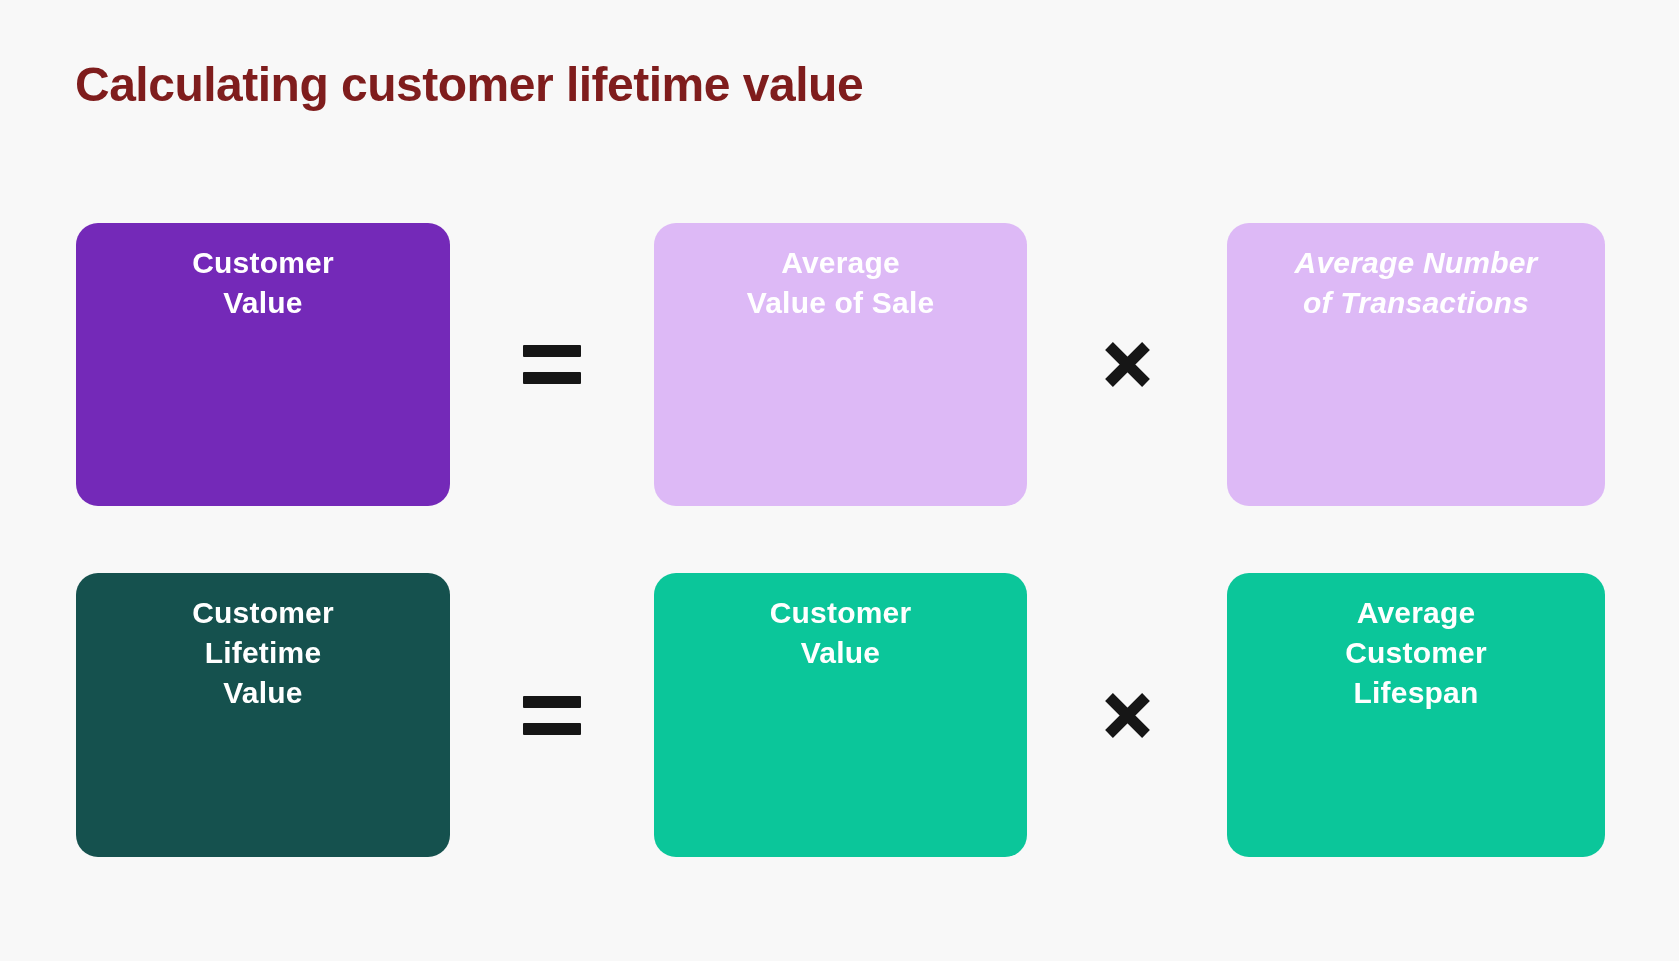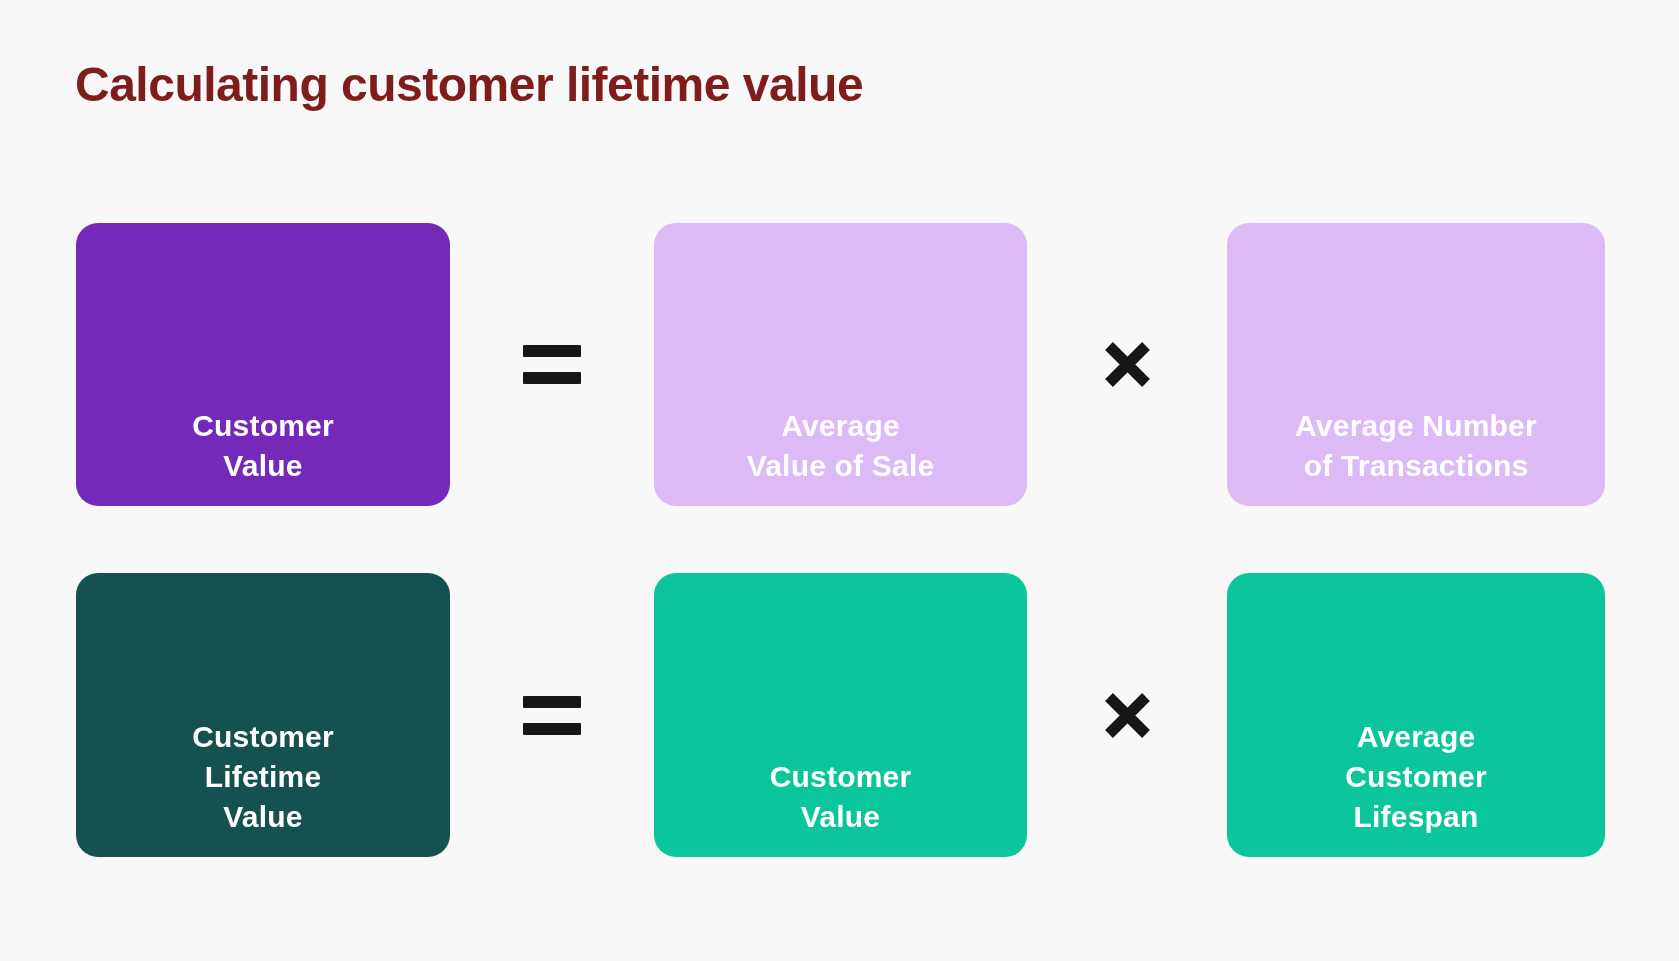--- a/index.html
+++ b/index.html
@@ -29,21 +29,21 @@
     left: 76px;
     top: 223px;
     display: grid;
     grid-template-columns: 374px 204px 373px 200px 378px;
     grid-template-rows: 283px 284px;
     row-gap: 67px;
   }
   .box {
     border-radius: 22px;
     display: flex;
-    align-items: flex-end;
+    align-items: flex-start;
     justify-content: center;
     text-align: center;
     padding: 20px;
   }
   .box-label {
     color: #FFFFFF;
     font-size: 30px;
     font-weight: 700;
     line-height: 1.33;
     white-space: pre-line;
@@ -94,21 +94,21 @@
     </div>
 
     <div class="op-cell">
       <div class="times-glyph" role="img" aria-label="×">
         <svg width="55" height="55" viewBox="0 0 55 55">
           <path d="M9 9 L46 46 M46 9 L9 46" stroke="#161616" stroke-width="11" stroke-linecap="butt" fill="none"></path>
         </svg>
       </div>
     </div>
 
-    <div class="box" style="background: rgb(221, 185, 246);">
+    <div class="box" style="background: rgb(221, 185, 246); font-style: italic;">
       <span class="box-label">Average Number
 of Transactions</span>
     </div>
 
     <div class="box" style="background: rgb(21, 81, 78);">
       <span class="box-label">Customer
 Lifetime
 Value</span>
     </div>
 

